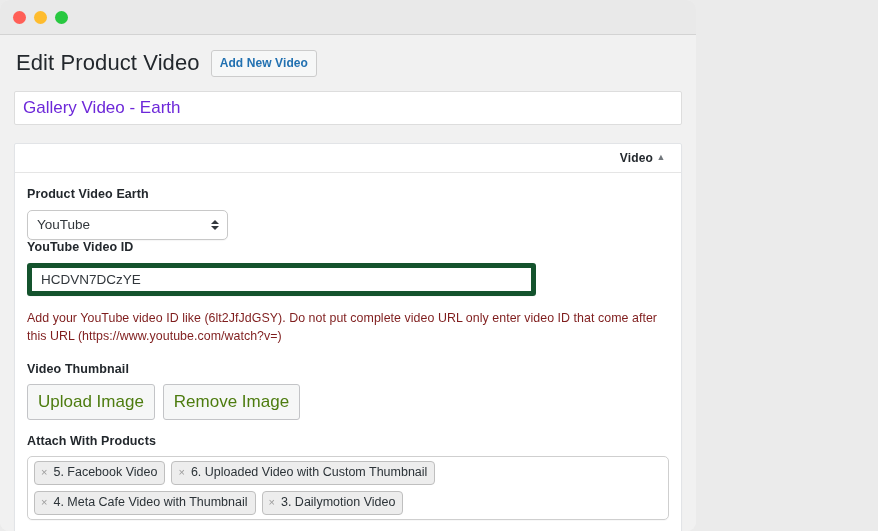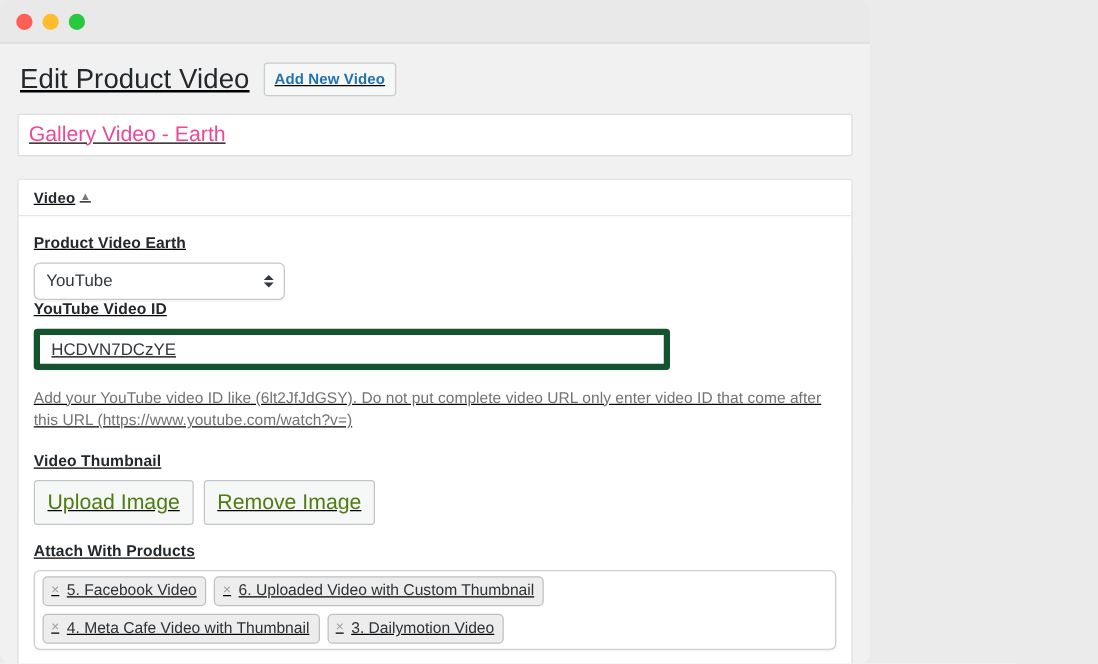--- a/index.html
+++ b/index.html
@@ -18,21 +18,20 @@
 
   
   .window {
     width: 696px;
     height: 531px;
     background: #f1f1f1;
     border-radius: 9px;
     overflow: hidden;
     position: relative;
     box-sizing: border-box;
-    text-decoration: underline;
   }
   .titlebar {
     height: 35px;
     background: #e9e9e9;
     border-bottom: 1px solid #d3d3d3;
     display: flex;
     align-items: center;
     padding-left: 13px;
     box-sizing: border-box;
   }
@@ -90,41 +89,41 @@
     letter-spacing: .1px;
   }
 
   
   .title-input {
     display: block;
     width: 100%;
     box-sizing: border-box;
     height: 34px;
     font-size: 17px;
-    color: #ec4899;
+    color: #6d28d9;
     padding: 3px 8px;
     border: 1px solid #ddd;
     background: #fff;
     border-radius: 2px;
     outline: none;
     font-family: "Liberation Sans", sans-serif;
     margin-bottom: 18px;
   }
 
   
   .postbox {
     background: #fff;
     border: 1px solid #e2e4e7;
     border-radius: 2px;
     box-shadow: 0 1px 1px rgba(0,0,0,.04);
   }
   .postbox-header {
     display: flex;
     align-items: center;
-    justify-content: flex-start;
+    justify-content: flex-end;
     border-bottom: 1px solid #e5e5e5;
     padding: 0 12px;
     height: 28px;
   }
   .postbox-title {
     font-size: 12px;
     font-weight: bold;
     color: #23282d;
     line-height: 1;
     letter-spacing: .15px;
@@ -205,21 +204,21 @@
     border: 5px solid #14532d;
     border-radius: 3px;
     padding: 3px 9px;
     outline: none;
     box-shadow: 0 1px 1px rgba(0,0,0,.03);
     margin-bottom: 13px;
   }
 
   .help-text {
     font-size: 12.4px;
-    color: #737373;
+    color: #7f1d1d;
     margin: 0 0 16px 0;
     line-height: 1.5;
     letter-spacing: .05px;
   }
   .help-text.mini { margin-bottom: 17px; }
 
   .btn-row {
     display: flex;
     gap: 8px;
     margin-bottom: 14px;

